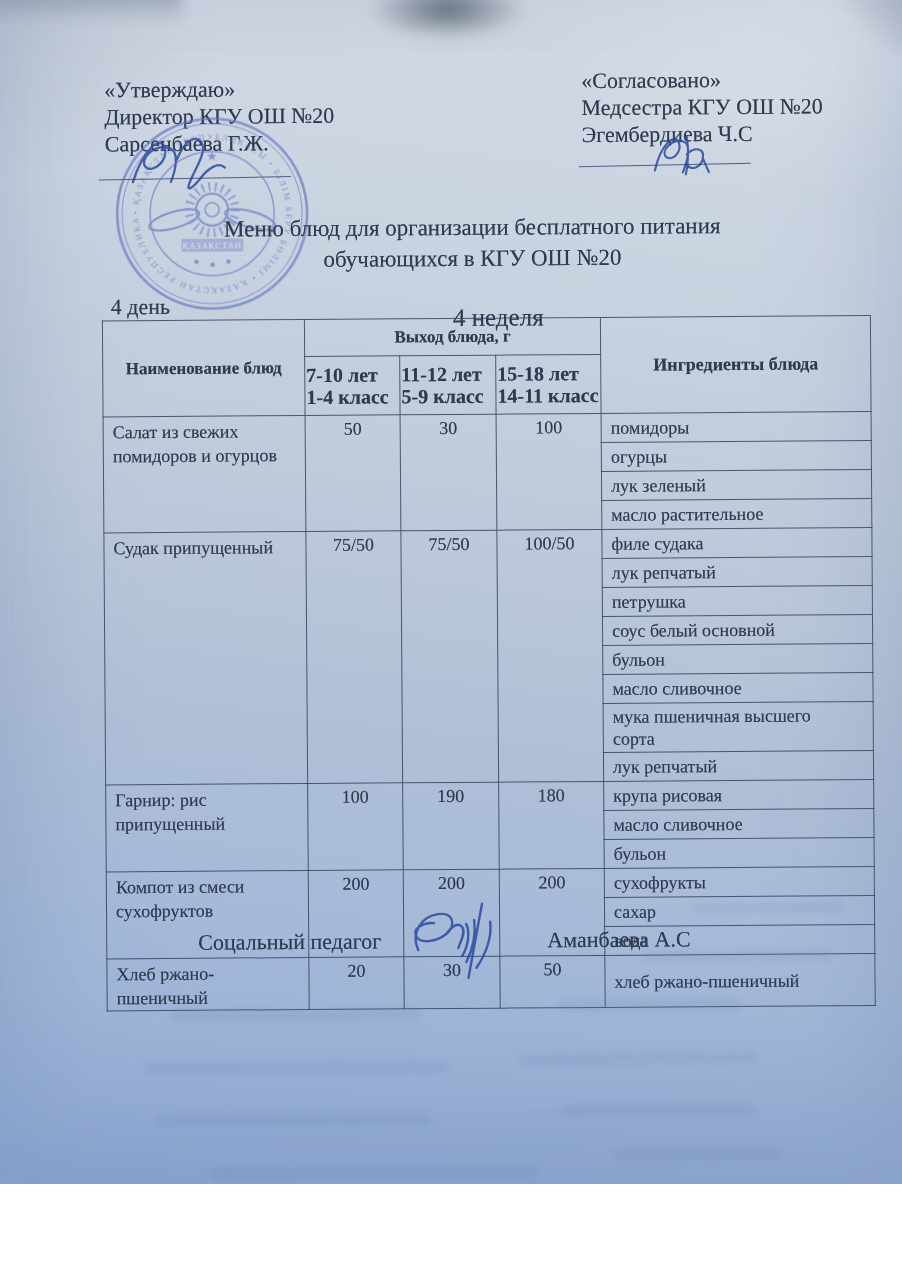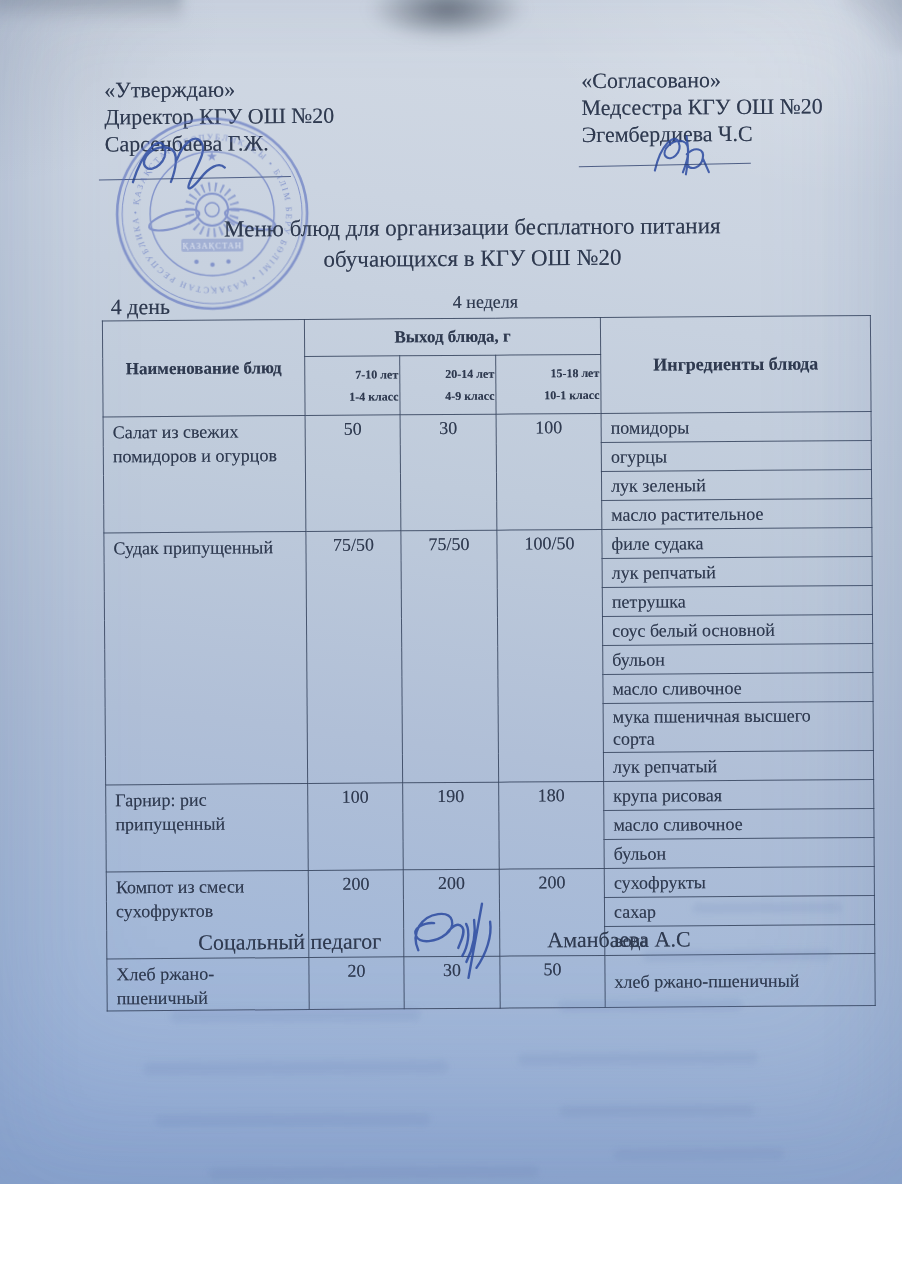--- a/index.html
+++ b/index.html
@@ -28,30 +28,30 @@
   .sig-line{position:absolute;height:0;border-bottom:1.8px solid rgba(44,62,108,.78);}
   .sig-line.left{left:102px;top:176px;width:192px;transform:rotate(-0.6deg);}
   .sig-line.right{left:582px;top:166px;width:172px;transform:rotate(-0.8deg);}
   .sig-svg{position:absolute;pointer-events:none;}
 
   .stamp{position:absolute;left:115px;top:112px;width:200px;height:200px;opacity:.62;filter:blur(.6px);pointer-events:none;}
 
   .doc-title{position:absolute;left:90px;top:212px;width:770px;text-align:center;font-size:23px;line-height:31px;}
 
   .schedule-day{position:absolute;left:105px;top:292px;font-size:22px;margin-left:8px;}
-  .schedule-week{position:absolute;left:455px;top:292px;font-size:18px;}
+  .schedule-week{position:absolute;left:455px;top:304px;font-size:25px;}
 
   table.menu{position:absolute;left:104px;top:318px;width:768px;border-collapse:collapse;table-layout:fixed;}
   table.menu th,table.menu td{border:1px solid rgba(52,66,92,.85);}
   table.menu{border:1.6px solid rgba(52,66,92,.9);}
   th{font-weight:bold;color:#2f3a50;}
   .h-name{font-size:17px;text-align:center;vertical-align:middle;}
   .h-out{font-size:17px;text-align:center;height:34px;vertical-align:middle;}
   .h-ing{font-size:18px;text-align:center;vertical-align:middle;}
-  .h-age{font-size:12px;text-align:right;height:56px;vertical-align:middle;line-height:22px;font-weight:bold;}
+  .h-age{font-size:20px;text-align:left;height:56px;vertical-align:middle;line-height:22px;font-weight:bold;}
   .h-age span{display:block;}
   .c-name{vertical-align:top;text-align:left;padding:3px 6px 0 9px;font-size:18px;line-height:24px;}
   .c-num{vertical-align:top;text-align:center;padding-top:3px;font-size:18px;}
   .c-ing{height:24px;vertical-align:middle;text-align:left;padding:2px 36px 2px 9px;font-size:18px;line-height:22px;}
 
   .footer-role{position:absolute;left:196px;top:928px;font-size:22px;}
   .footer-name{position:absolute;left:545px;top:928px;font-size:22px;}
 
   .ghost{position:absolute;background:rgba(108,132,178,.16);filter:blur(3px);border-radius:5px;pointer-events:none;}
 </style>
@@ -134,26 +134,26 @@
           <th class="h-name" rowspan="2">Наименование блюд</th>
           <th class="h-out" colspan="3">Выход блюда, г</th>
           <th class="h-ing" rowspan="2">Ингредиенты блюда</th>
         </tr>
         <tr>
           <th class="h-age">
             <span>7-10 лет</span>
             <span>1-4 класс</span>
           </th>
           <th class="h-age">
-            <span>20-14 лет</span>
-            <span>4-9 класс</span>
+            <span>11-12 лет</span>
+            <span>5-9 класс</span>
           </th>
           <th class="h-age">
             <span>15-18 лет</span>
-            <span>10-1 класс</span>
+            <span>14-11 класс</span>
           </th>
         </tr>
       </thead>
       <tbody>
           <tr>
             <td rowspan="4" class="c-name">Салат из свежих помидоров и огурцов</td>
             <td rowspan="4" class="c-num">50</td>
             <td rowspan="4" class="c-num">30</td>
             <td rowspan="4" class="c-num">100</td>
             <td class="c-ing">помидоры</td>

